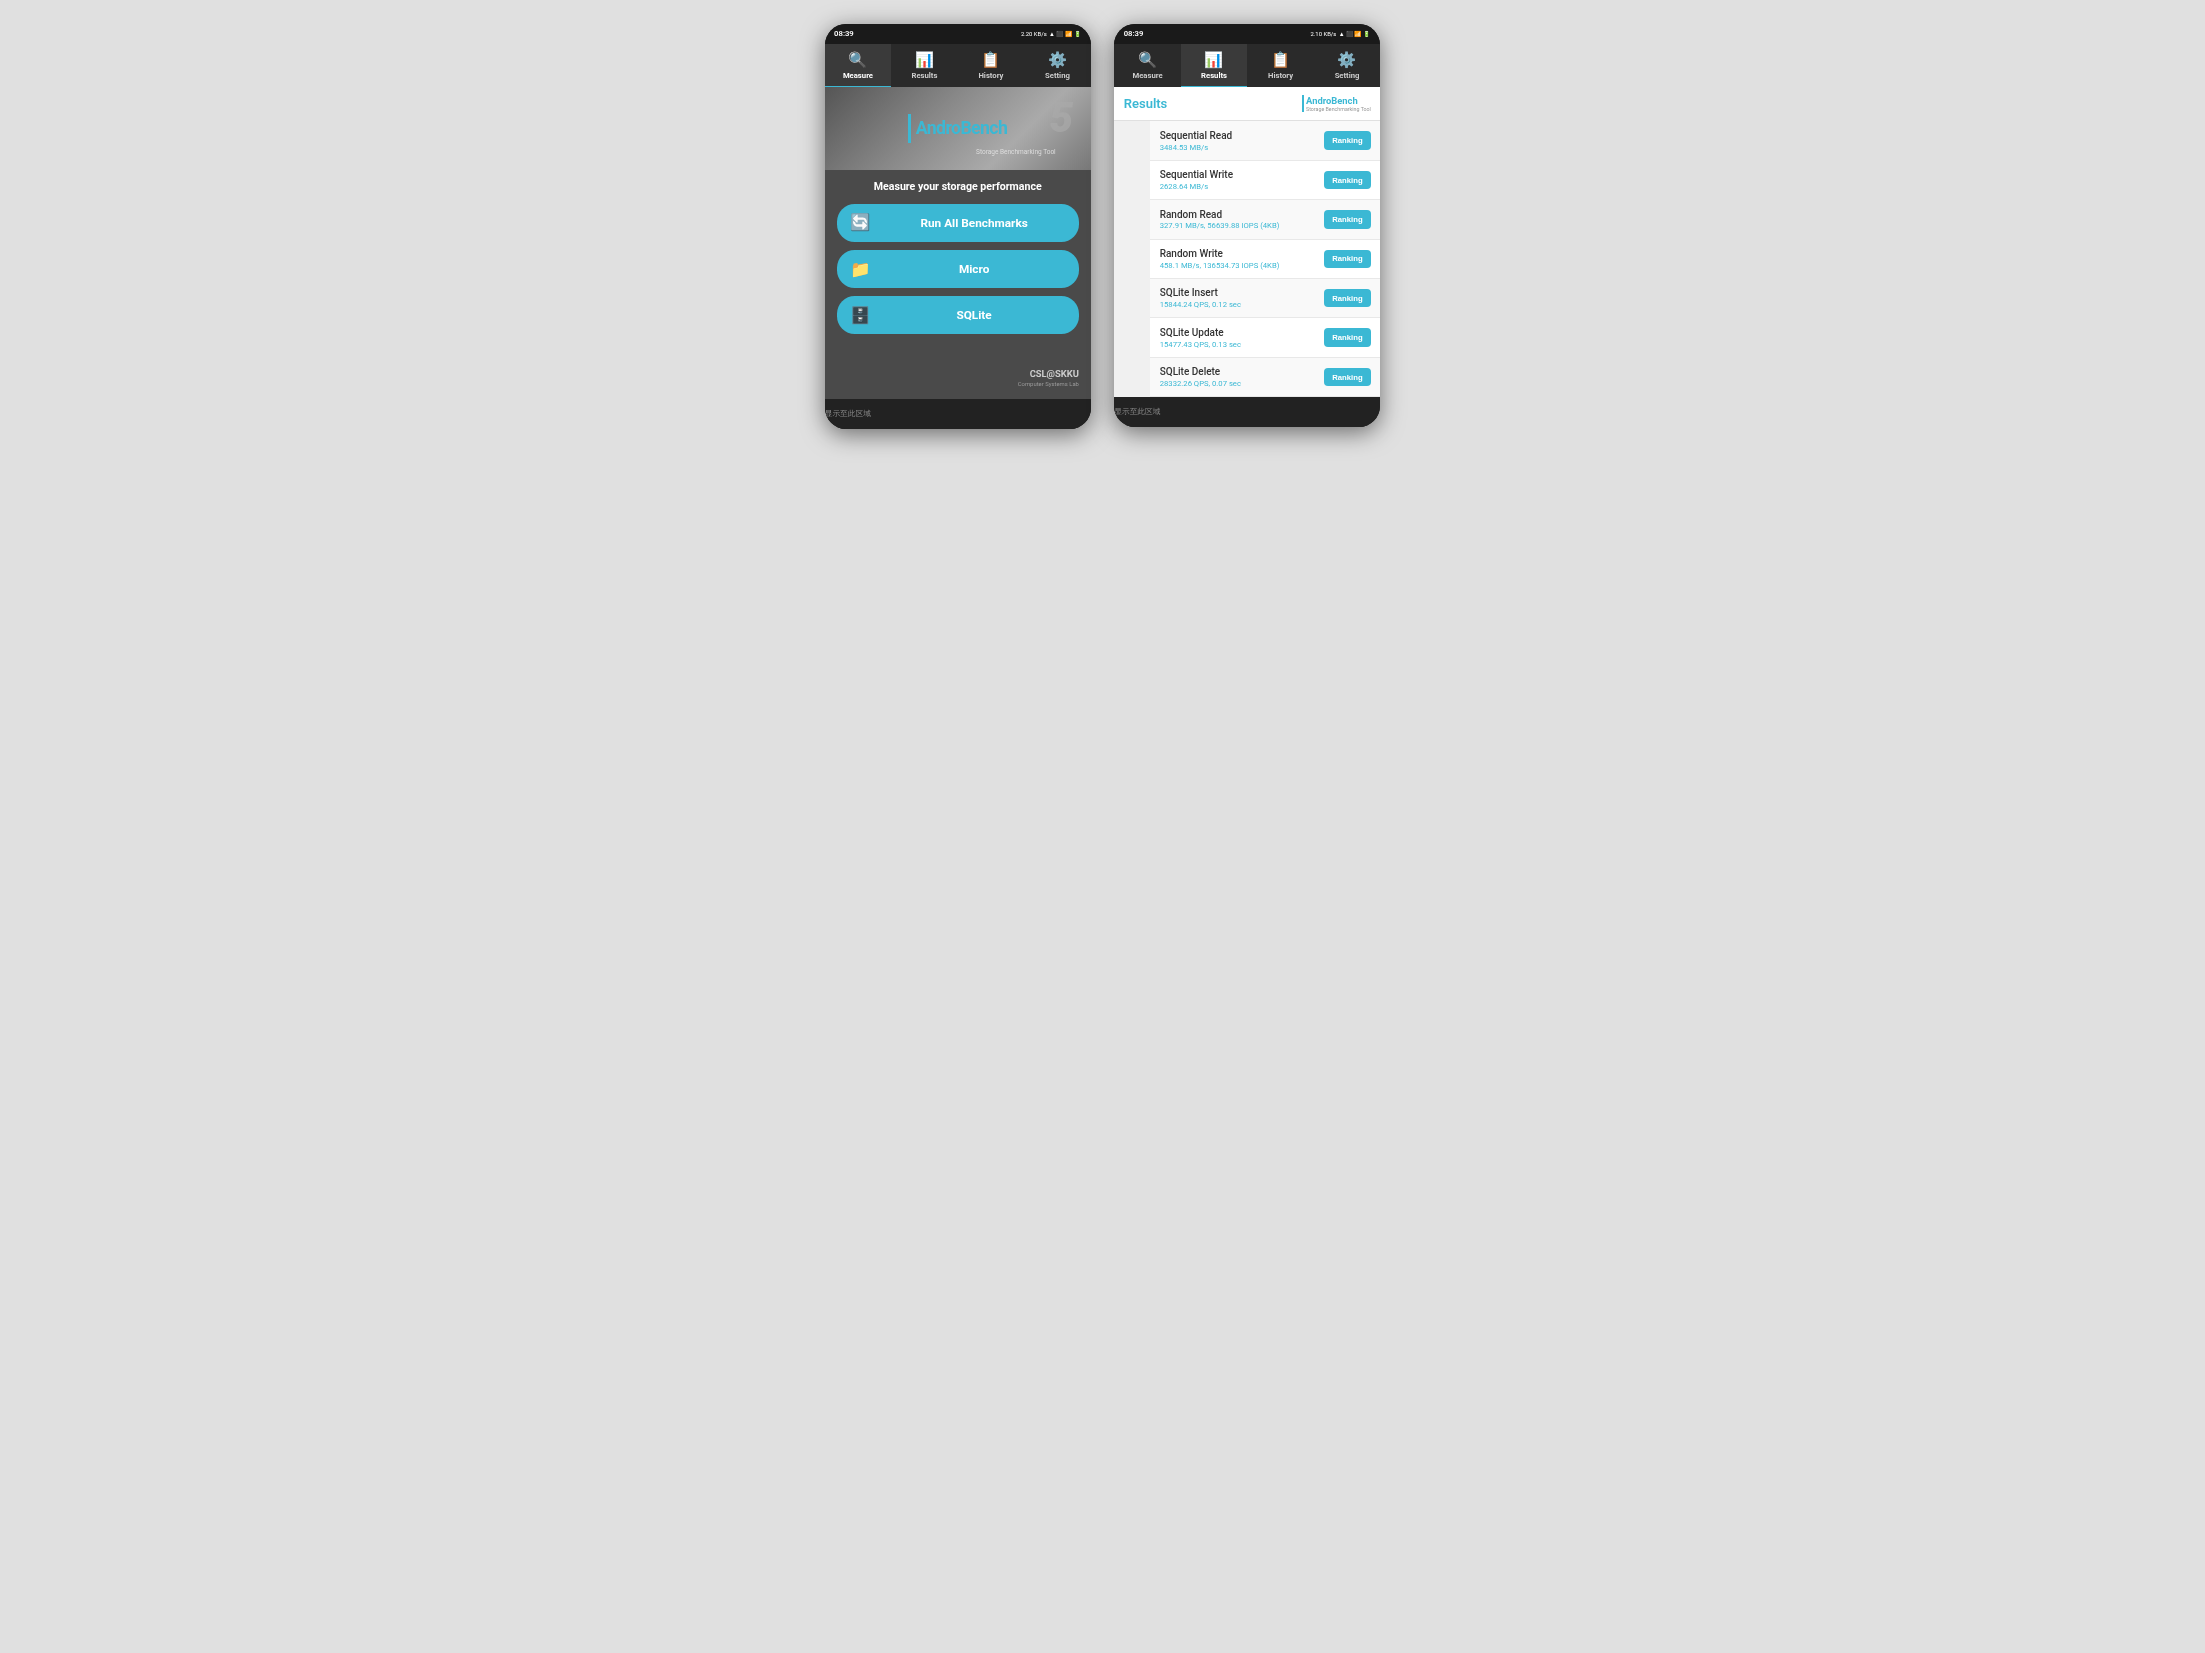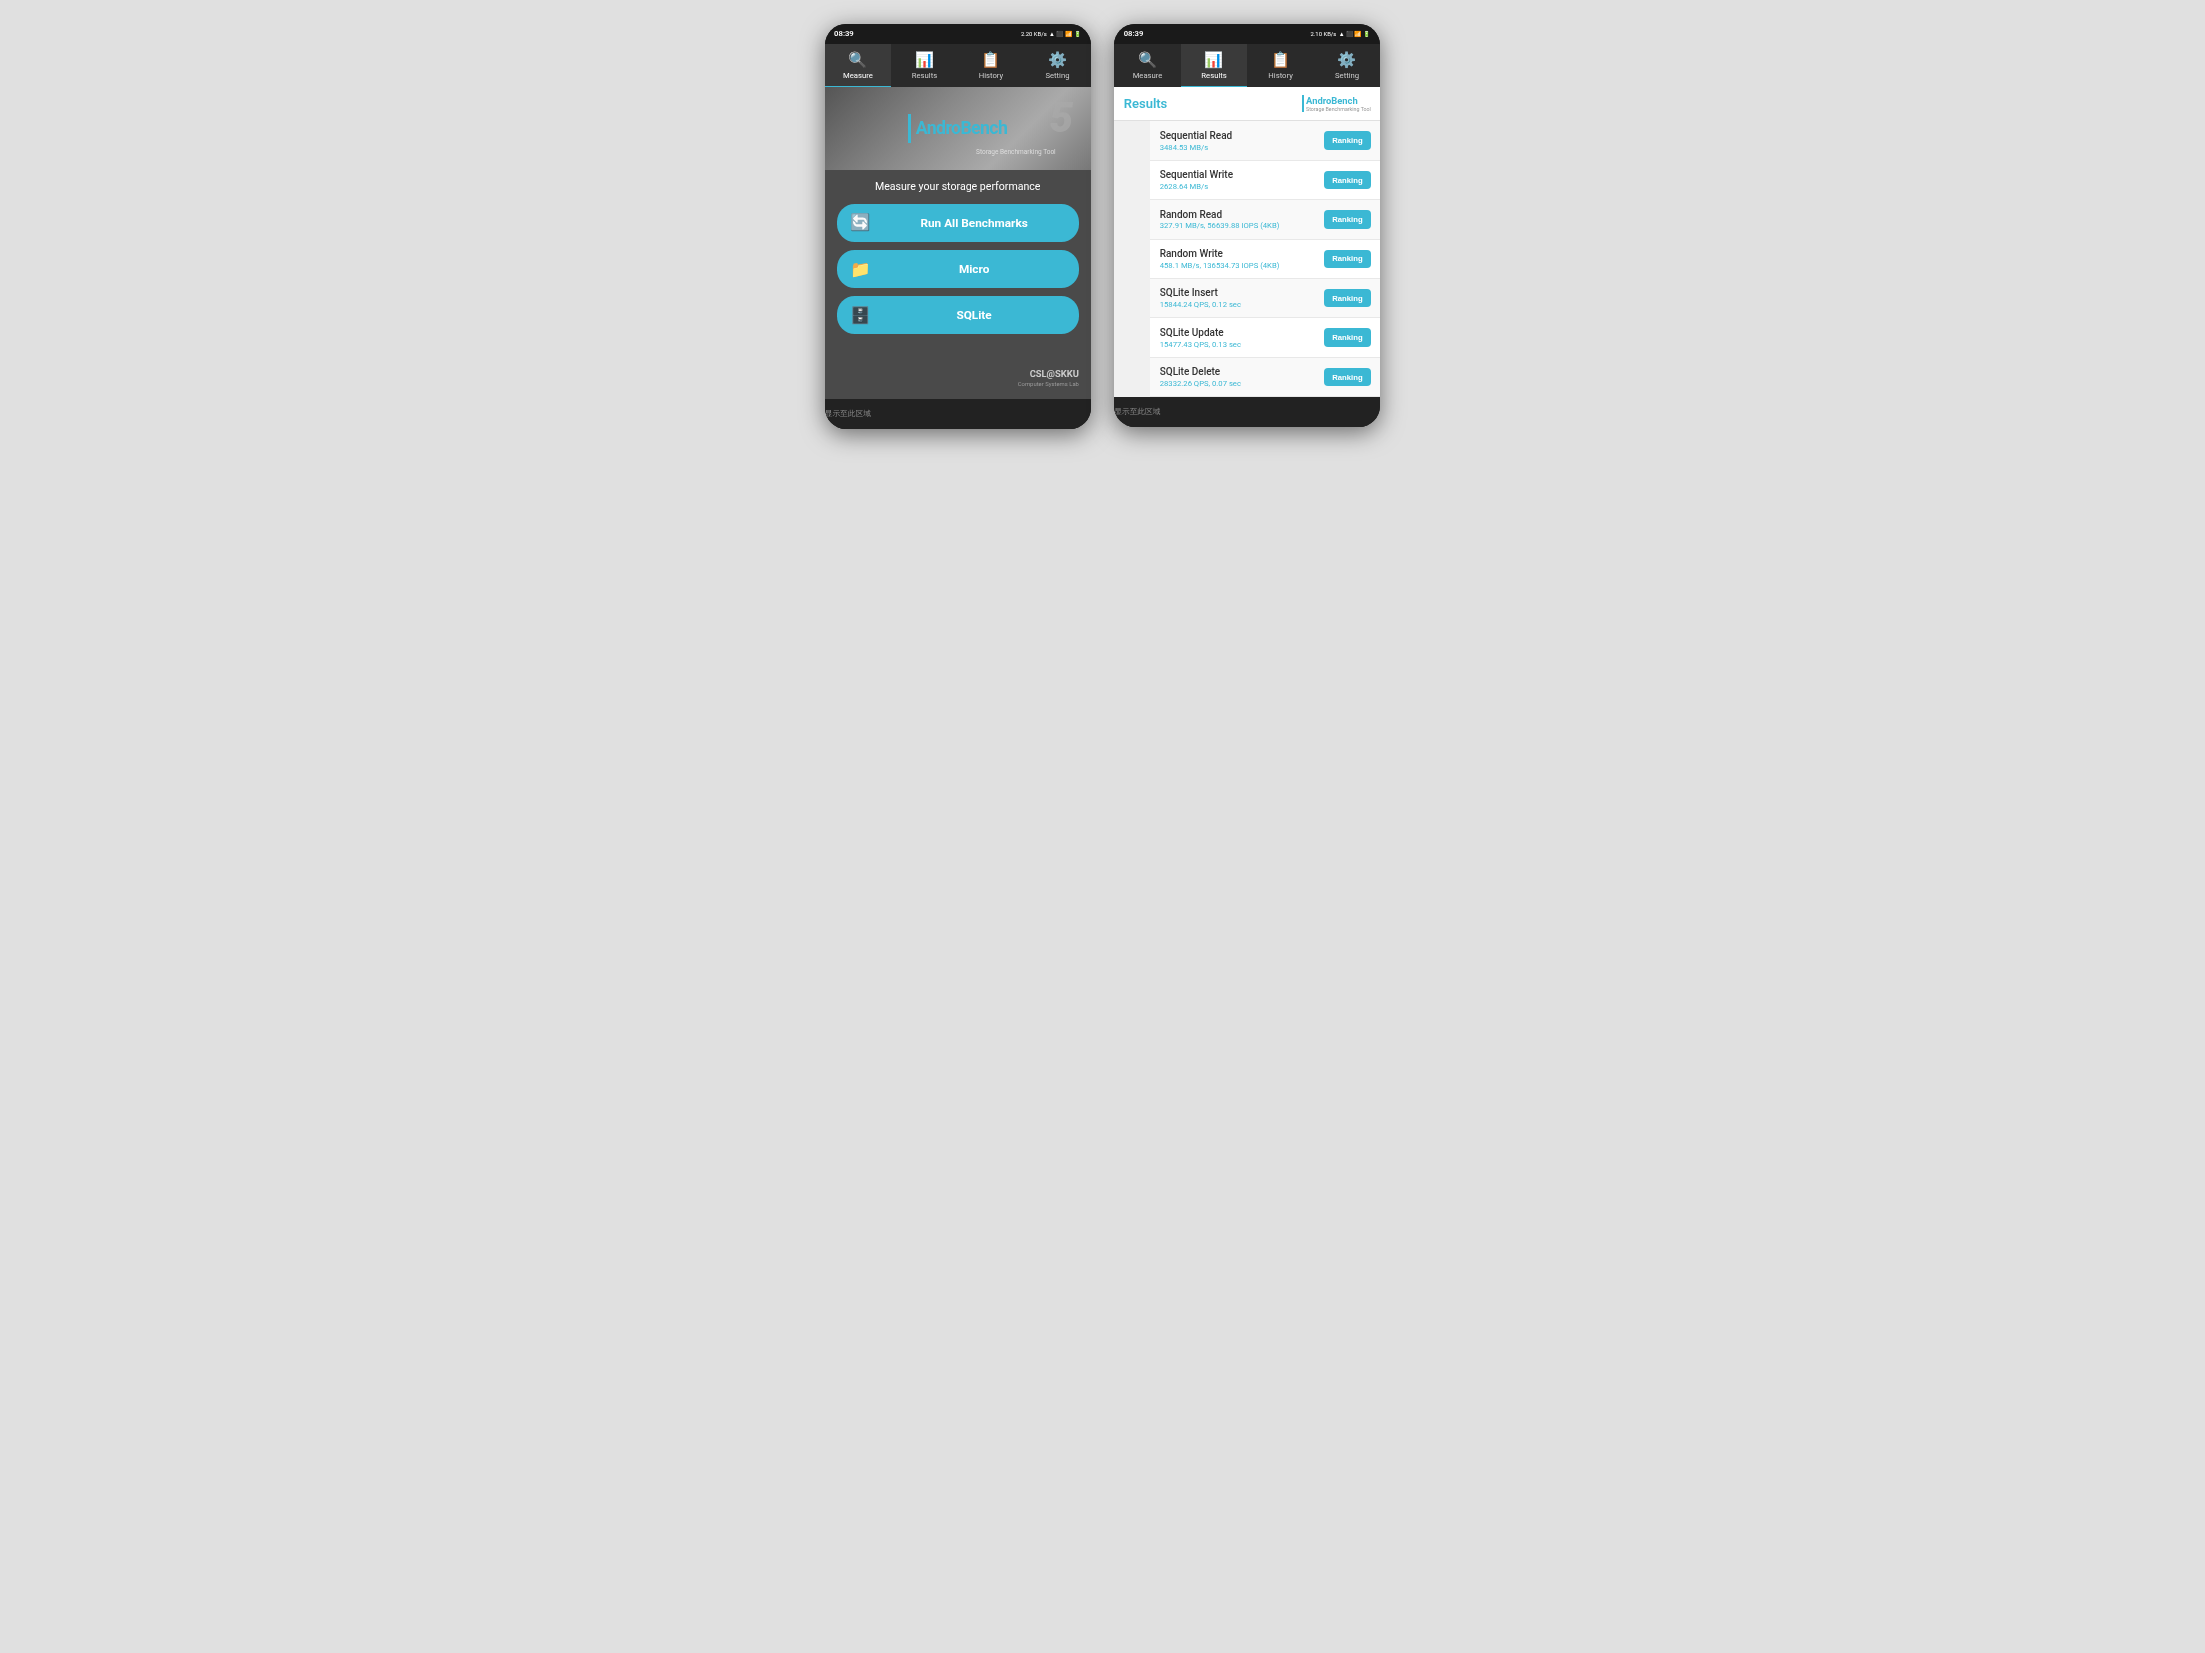--- a/index.html
+++ b/index.html
@@ -67,21 +67,21 @@
     }
     .nav-tab .tab-icon {
       font-size: 15.3px;
       margin-bottom: 2.4px;
       color: #ccc;
     }
     .nav-tab.active .tab-icon { color: white; }
     .nav-tab .tab-label {
       font-size: 7.7px;
       color: #ccc;
-      font-weight: 400;
+      font-weight: 700;
     }
     .nav-tab.active .tab-label { color: white; }
 
     
     .screen-content {
       flex: 1;
       background: #f0f0f0;
     }
 
     
@@ -129,21 +129,21 @@
     }
 
     .measure-section {
       background: #4a4a4a;
       padding: 10.6px 11.8px 14px;
     }
     .measure-title {
       text-align: center;
       color: white;
       font-size: 10.6px;
-      font-weight: 400;
+      font-weight: 700;
       margin-bottom: 10.6px;
     }
 
     .bench-button {
       display: flex;
       align-items: center;
       background: #3bb8d4;
       border-radius: 17.7px;
       padding: 9.4px 14px;
       margin-bottom: 8.3px;

